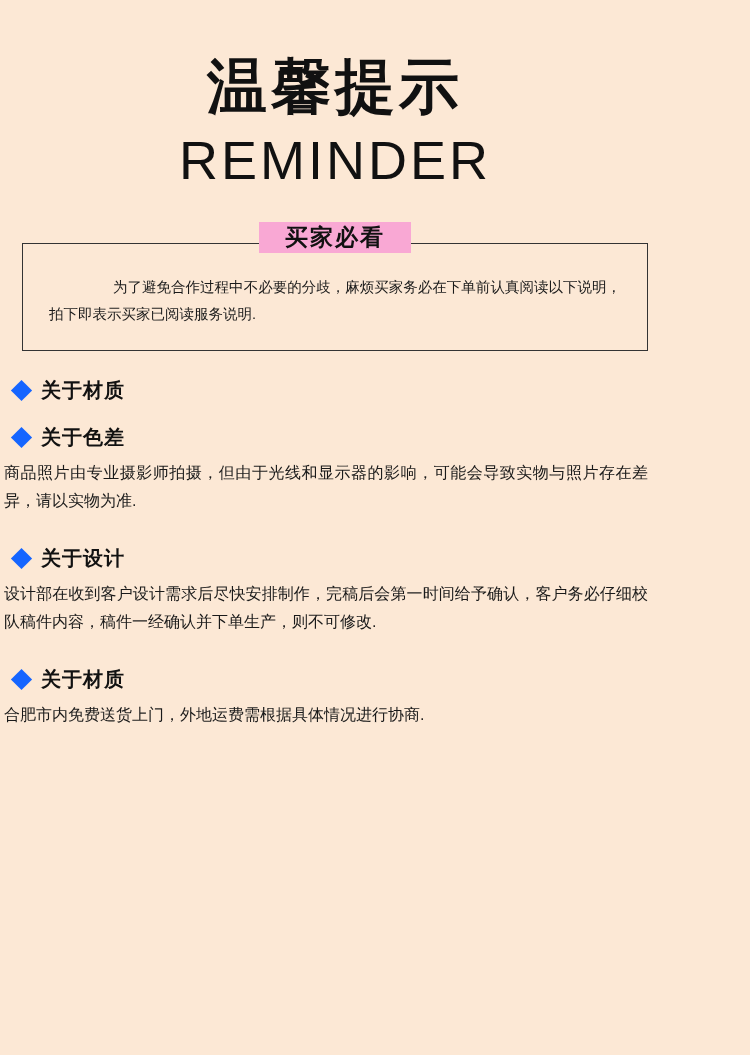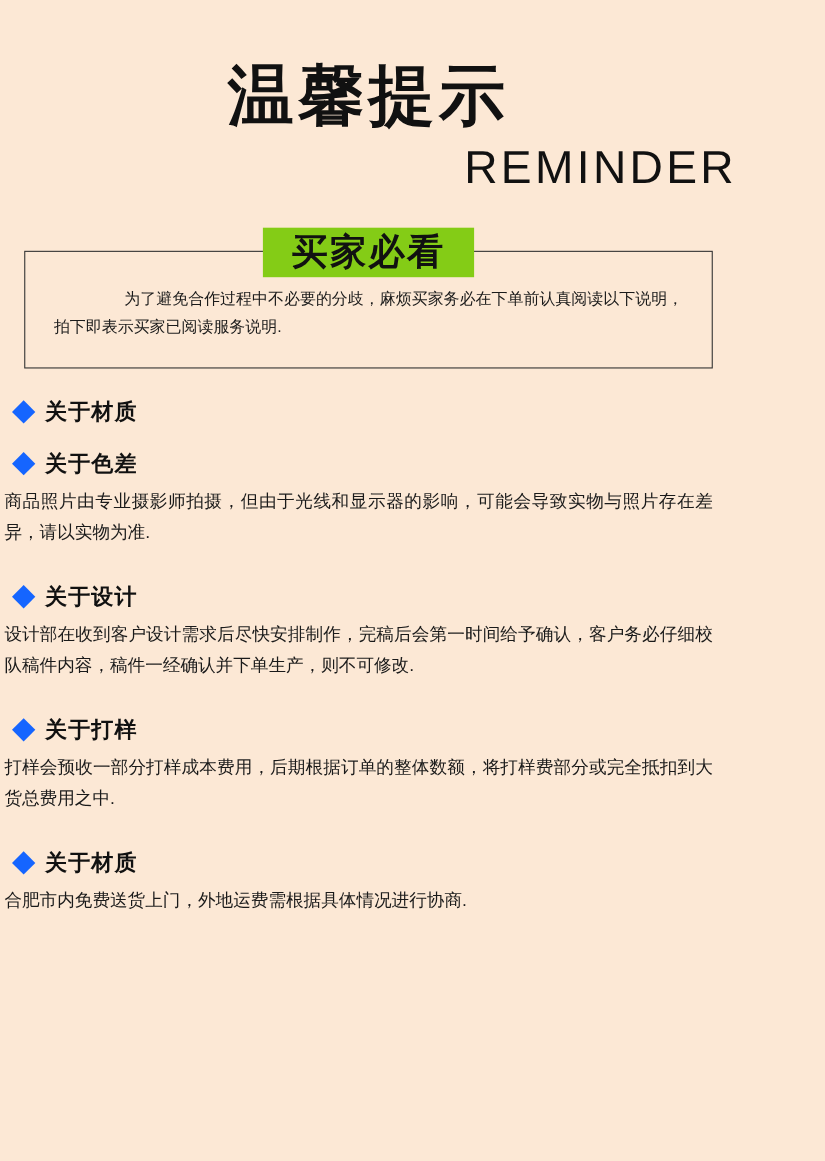--- a/index.html
+++ b/index.html
@@ -28,49 +28,48 @@
   }
   .title-cn {
     font-size: 60px;
     font-weight: bold;
     letter-spacing: 4px;
     line-height: 1.15;
     color: #111111;
     margin: 0;
   }
   .title-en {
-    font-size: 42px;
+    font-size: 54px;
     font-weight: normal;
     letter-spacing: 3px;
     line-height: 1.3;
     color: #111111;
     margin: 4px 0 0 0;
-    text-align: right;
   }
 
   
   .notice {
     position: relative;
     margin: 48px 22px 0 22px;
     border: 1px solid #333;
     padding: 30px 26px 22px 26px;
     box-sizing: border-box;
   }
   .notice-heading {
     position: absolute;
     top: -22px;
     left: 0;
     right: 0;
     text-align: center;
   }
   .notice-heading span {
     display: inline-block;
-    background: #84cc16;
+    background: #f9a8d4;
     padding: 0 26px;
-    font-size: 33px;
+    font-size: 23px;
     font-weight: bold;
     color: #111;
     letter-spacing: 2px;
   }
   .notice-body {
     font-size: 14.5px;
     line-height: 1.85;
     color: #1a1a1a;
     text-align: justify;
     text-indent: 64px;
@@ -146,27 +145,20 @@
     </div>
 
     <div class="section sec-gap-lg">
       <div class="section-head">
         <span class="diamond"></span>
         <span class="section-title">关于设计</span>
       </div>
       <div class="section-text">设计部在收到客户设计需求后尽快安排制作，完稿后会第一时间给予确认，客户务必仔细校队稿件内容，稿件一经确认并下单生产，则不可修改.</div>
     </div>
 
-    <div class="section sec-gap-lg">
-      <div class="section-head">
-        <span class="diamond"></span>
-        <span class="section-title">关于打样</span>
-      </div>
-      <div class="section-text">打样会预收一部分打样成本费用，后期根据订单的整体数额，将打样费部分或完全抵扣到大货总费用之中.</div>
-    </div>
 
     <div class="section">
       <div class="section-head">
         <span class="diamond"></span>
         <span class="section-title">关于材质</span>
       </div>
       <div class="section-text">合肥市内免费送货上门，外地运费需根据具体情况进行协商.</div>
     </div>
 
   </div>

